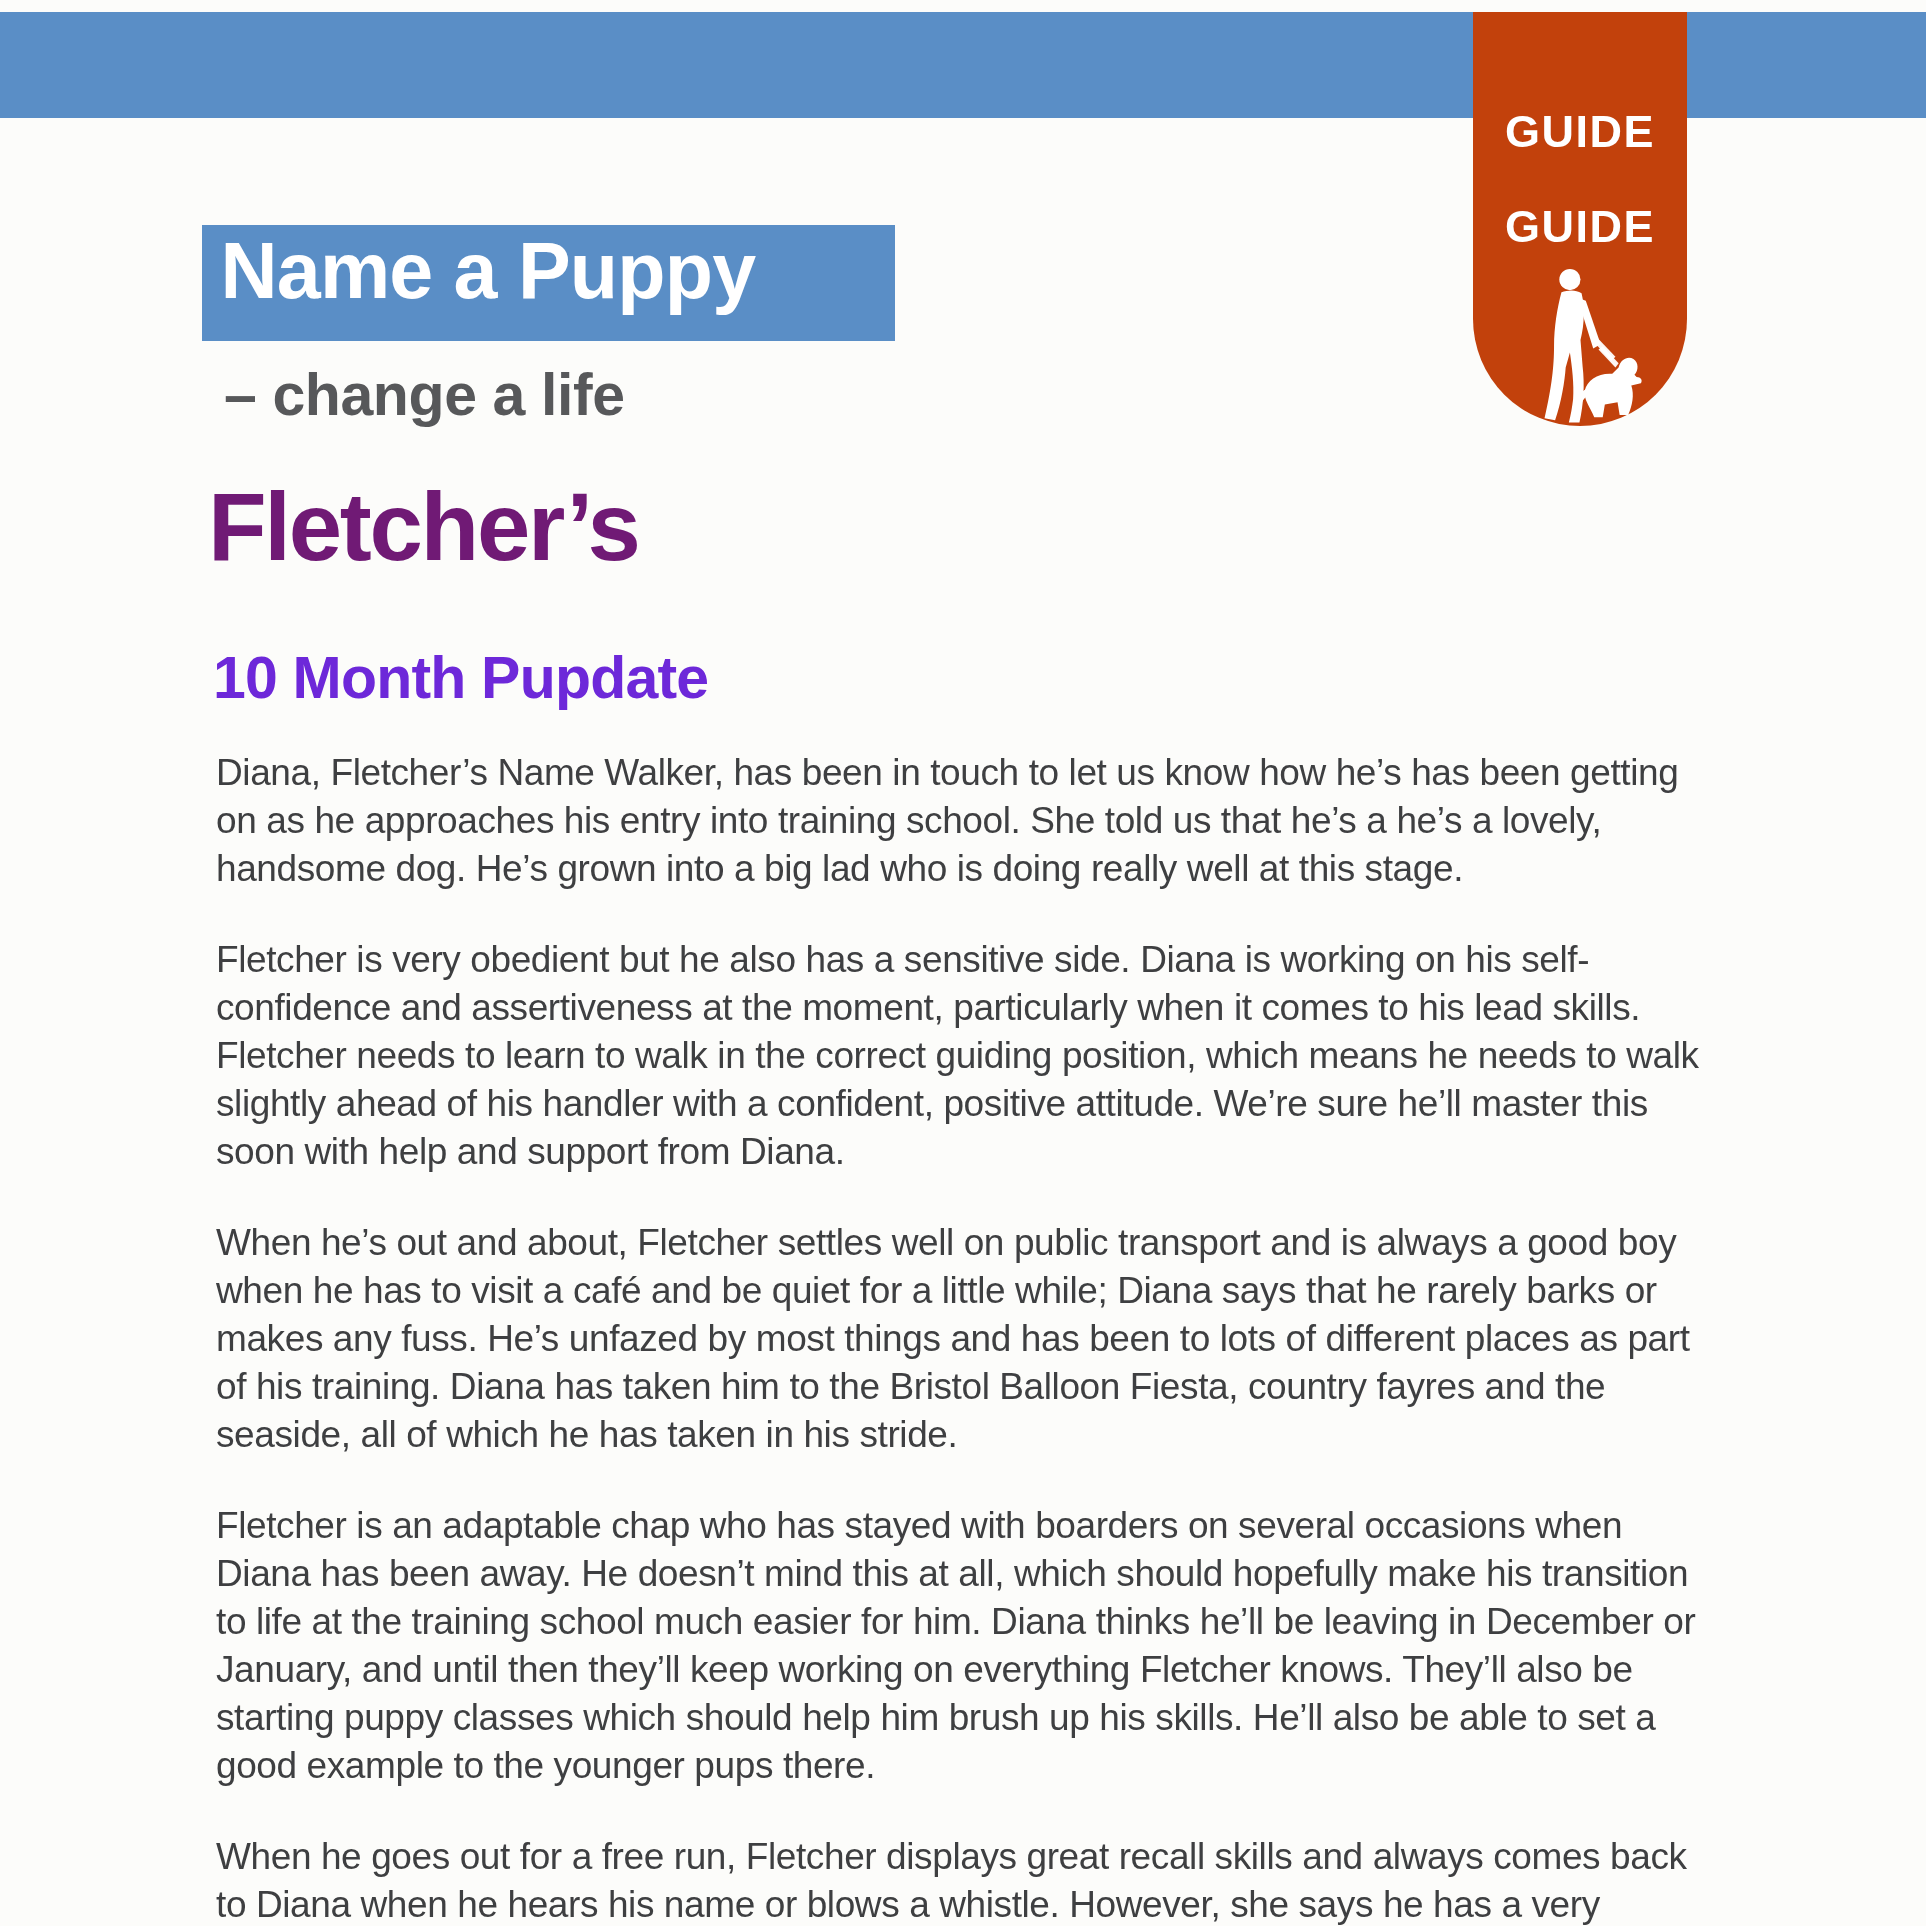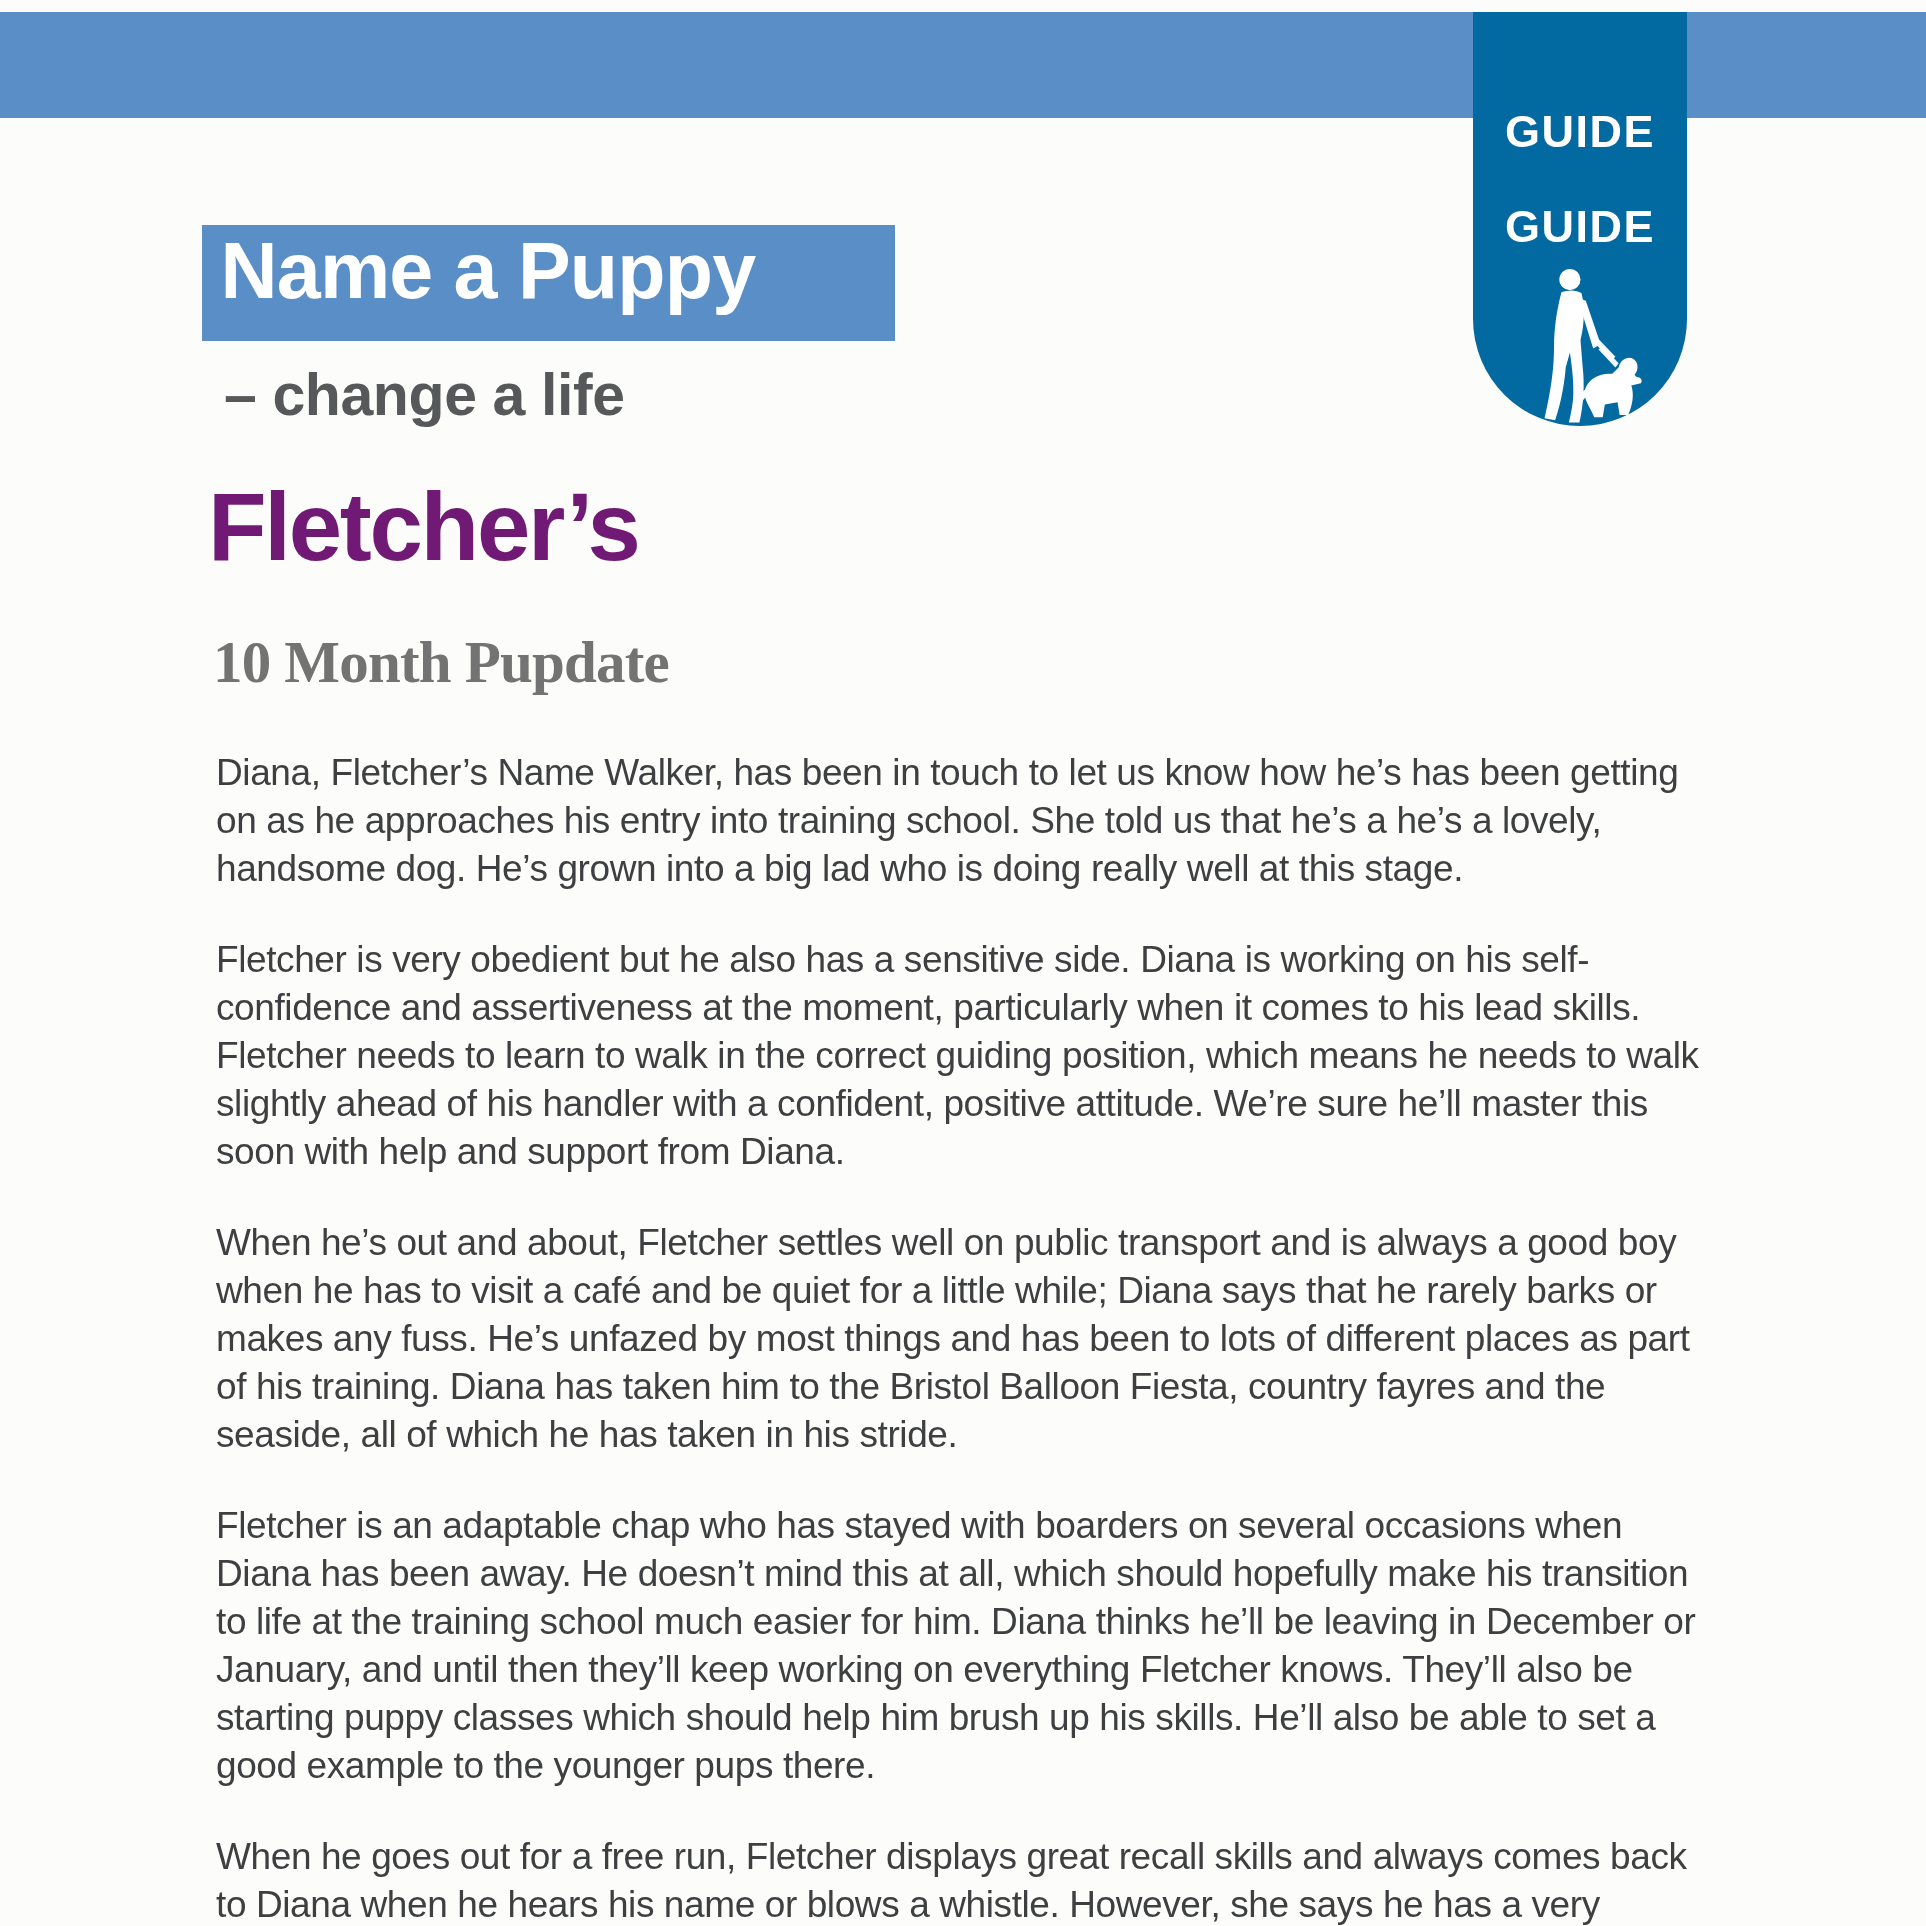--- a/index.html
+++ b/index.html
@@ -10,21 +10,21 @@
     font-family:"Liberation Sans","DejaVu Sans",sans-serif;
     overflow:hidden;
   }
   
   .top-bar{
     position:absolute;left:0;top:11.6px;width:1965px;height:106px;
     background:#5a8ec6;
   }
   .logo-shield{
     position:absolute;left:1473px;top:11.6px;width:214px;height:414px;
-    background:#0369a1;
+    background:#c2410c;
     border-radius:0 0 107px 107px;
     display:flex;flex-direction:column;align-items:center;
   }
   .logo-word{
     margin-top:96px;
     color:#ffffff;font-weight:700;font-size:45px;line-height:1.06;
     letter-spacing:1.5px;text-align:center;white-space:pre-line;
   }
   .logo-figure{margin-top:9.6px;}
   .banner{
@@ -37,22 +37,22 @@
   .tagline{
     position:absolute;left:214px;top:361px;
     font-size:59px;font-weight:700;color:#57585a;letter-spacing:-0.4px;margin-left:10px;
   }
   
   .title{
     position:absolute;left:208px;top:472px;
     font-size:96px;font-weight:700;color:#701a75;letter-spacing:-2.3px;text-align:center;
   }
   .subtitle{
-    position:absolute;left:213px;top:628px;
-    font-size:59px;font-weight:700;color:#737373;letter-spacing:-0.8px;font-family:Liberation Serif, serif;
+    position:absolute;left:213px;top:644px;
+    font-size:59px;font-weight:700;color:#6d28d9;letter-spacing:-0.8px;
   }
   
   .body-col{
     position:absolute;left:216px;top:749px;width:1491px;
     font-size:37px;line-height:48px;color:#3e3f41;letter-spacing:-0.4px;
     z-index:2;
   }
   .body-col p{margin:0 0 43px 0;}
   .body-col p.p5{margin-bottom:0;}
 </style>

